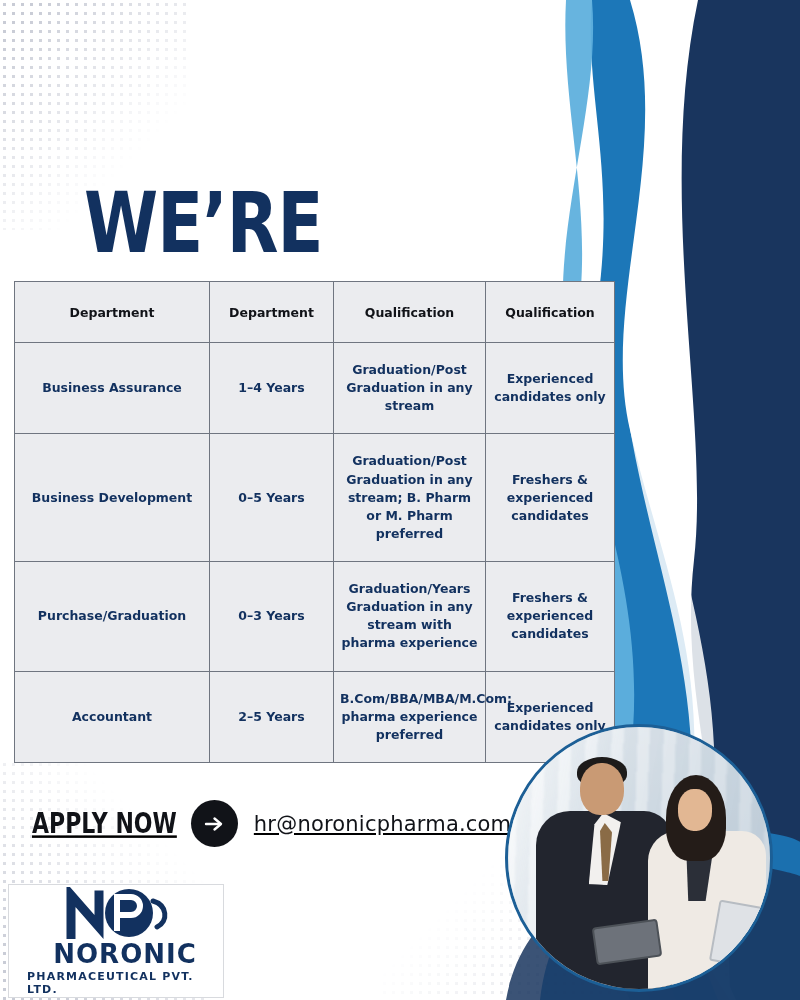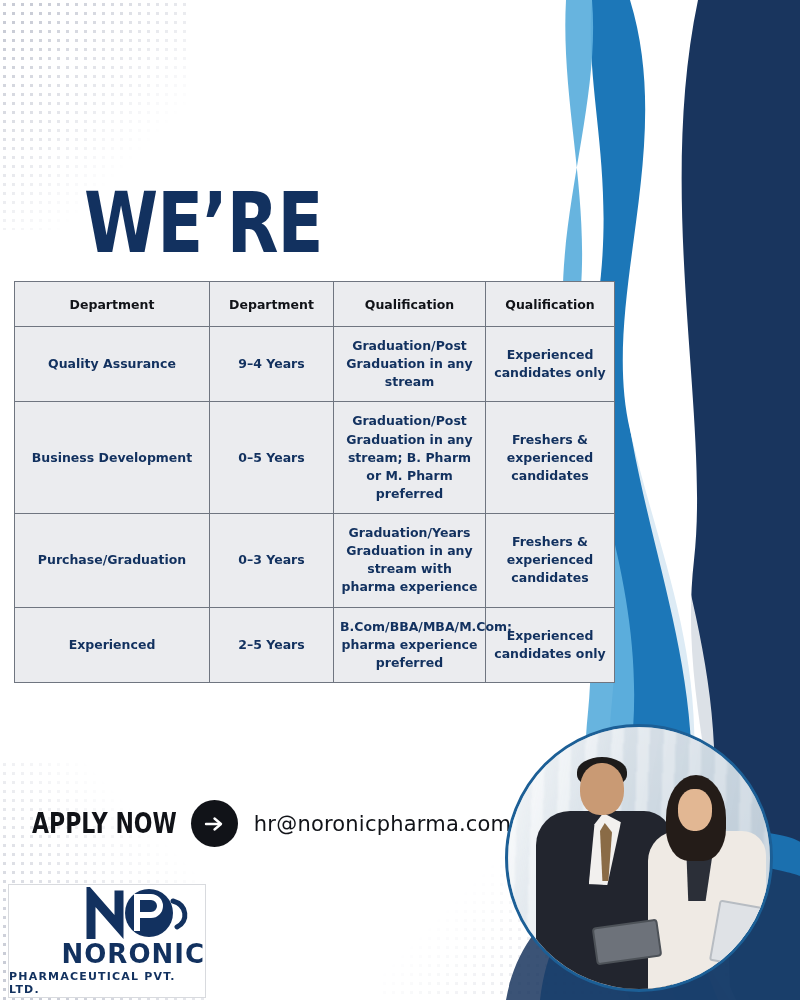--- a/index.html
+++ b/index.html
@@ -89,21 +89,21 @@
     table-layout: fixed;
     background: #ebecef;
   }
   table.jobs th, table.jobs td {
     border: 1px solid #6f7580;
     text-align: center;
     vertical-align: middle;
     color: #12315f;
     font-family: "DejaVu Sans", sans-serif;
     font-weight: bold;
-    padding: 10px 6px;
+    padding: 18px 6px;
   }
   table.jobs th {
     font-size: 12.5px;
     height: 24px;
     color: #111318;
     background: #ebecef;
   }
   table.jobs td {
     font-size: 12.5px;
     line-height: 1.45;
@@ -118,20 +118,21 @@
   td.qual  { font-size: 12.5px; }
   td.qual2 { font-size: 12.5px; }
 
   
   .apply-row {
     position: absolute;
     left: 32px;
     top: 800px;
     display: flex;
     align-items: center;
+    text-decoration: underline;
   }
   .apply-now {
     color: #111318;
     font-family: "DejaVu Sans", sans-serif;
     font-weight: bold;
     font-size: 22px;
     letter-spacing: 0px;
     transform: scaleY(1.25);
     transform-origin: left center;
   }
@@ -247,22 +248,23 @@
   .logo-box {
     position: absolute;
     left: 8px;
     top: 884px;
     width: 196px;
     height: 112px;
     background: #ffffff;
     border: 1px solid #d8dade;
     display: flex;
     flex-direction: column;
-    align-items: flex-end;
+    align-items: center;
     justify-content: center;
+    padding-left: 18px;
   }
   .logo-mark-row {
     display: flex;
     align-items: center;
     justify-content: center;
     gap: 2px;
     height: 52px;
   }
   .logo-name {
     color: #12315f;
@@ -323,39 +325,39 @@
       <thead>
         <tr>
           <th>Department</th>
           <th>Department</th>
           <th>Qualification</th>
           <th>Qualification</th>
         </tr>
       </thead>
       <tbody>
         <tr>
-          <td class="dept">Quality Assurance</td>
-          <td class="exp">9–4 Years</td>
+          <td class="dept">Business Assurance</td>
+          <td class="exp">1–4 Years</td>
           <td class="qual">Graduation/Post Graduation in any stream</td>
           <td class="qual2">Experienced candidates only</td>
         </tr>
         <tr>
           <td class="dept">Business Development</td>
           <td class="exp">0–5 Years</td>
           <td class="qual">Graduation/Post Graduation in any stream; B. Pharm or M. Pharm preferred</td>
           <td class="qual2">Freshers &amp; experienced candidates</td>
         </tr>
         <tr>
           <td class="dept">Purchase/Graduation</td>
           <td class="exp">0–3 Years</td>
           <td class="qual">Graduation/Years Graduation in any stream with pharma experience</td>
           <td class="qual2">Freshers &amp; experienced candidates</td>
         </tr>
         <tr>
-          <td class="dept">Experienced</td>
+          <td class="dept">Accountant</td>
           <td class="exp">2–5 Years</td>
           <td class="qual">B.Com/BBA/MBA/M.Com; pharma experience preferred</td>
           <td class="qual2">Experienced candidates only</td>
         </tr>
       </tbody>
     </table>
   </div>
 
   <div class="apply-row">
     <div class="apply-now">APPLY NOW</div>

